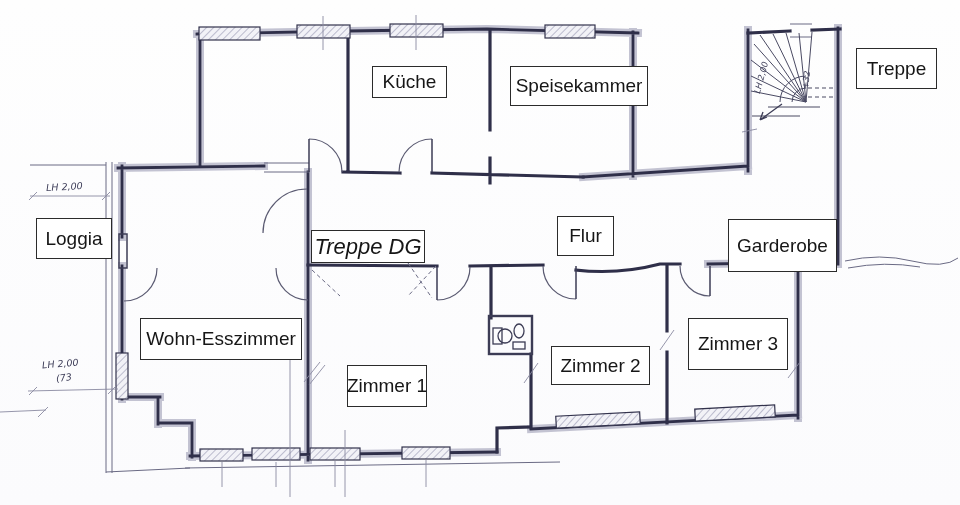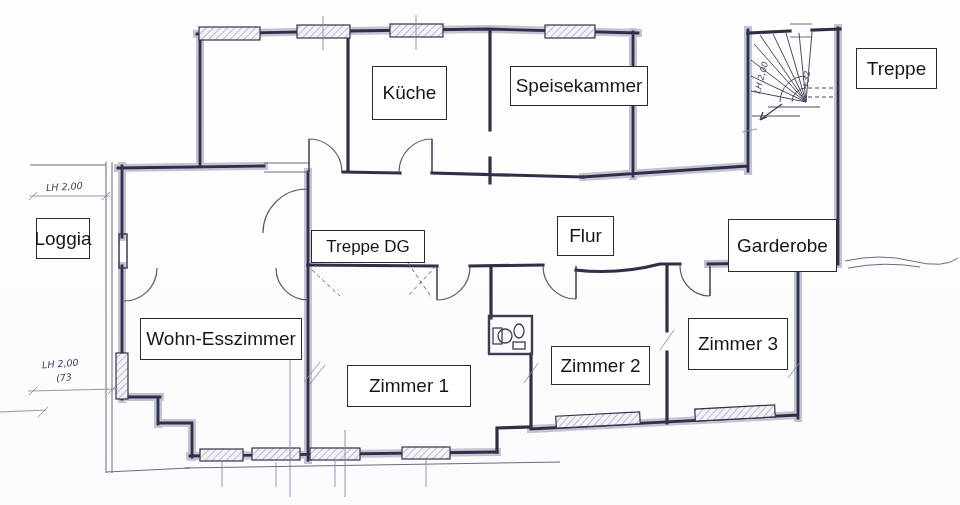--- a/index.html
+++ b/index.html
@@ -2,21 +2,21 @@
 <html><head>
 <meta charset="utf-8">
 <style>
   html,body{margin:0;padding:0;background:#ffffff;}
   #stage{position:relative;width:960px;height:505px;background:linear-gradient(#fefefe,#fbfbfd);overflow:hidden;
          font-family:"Liberation Sans","DejaVu Sans",sans-serif;}
   #plan-svg{position:absolute;left:0;top:0;}
   .lbl{position:absolute;display:flex;align-items:center;justify-content:center;
        background:#ffffff;border:1.6px solid #2b2b2b;color:#161616;font-size:19px;
        white-space:nowrap;box-sizing:border-box;z-index:5;}
-  .lbl.small{font-size:17px;}
+  .lbl.small{font-size:22px;font-style:italic;}
   .annot{position:absolute;color:#3d3d58;font-size:9.5px;font-style:italic;
          font-family:"DejaVu Sans",sans-serif;z-index:4;white-space:nowrap;}
 </style>
 </head>
 <body>
 
 <div id="stage">
 
   <svg id="plan-svg" width="960" height="505" viewBox="0 0 960 505">
     <defs>
@@ -155,29 +155,29 @@
 
     <g fill="none" stroke="#3c3c55">
       <rect x="489" y="316" width="43" height="38" stroke-width="2.4"></rect>
       <rect x="493" y="328" width="9" height="16" stroke-width="1.3"></rect>
       <circle cx="505" cy="336" r="7" stroke-width="1.3"></circle>
       <ellipse cx="519" cy="331" rx="5" ry="7" stroke-width="1.3"></ellipse>
       <rect x="513" y="342" width="12" height="7" stroke-width="1.3"></rect>
     </g>
   </svg>
 
-  <div class="lbl" style="left:372px;top:66px;width:75px;height:54px">Küche</div>
+  <div class="lbl" style="left:372px;top:66px;width:75px;height:32px">Küche</div>
   <div class="lbl" style="left:856px;top:48px;width:81px;height:41px">Treppe</div>
   <div class="lbl" style="left:510px;top:66px;width:138px;height:40px">Speisekammer</div>
-  <div class="lbl" style="left:36px;top:218px;width:54px;height:41px">Loggia</div>
+  <div class="lbl" style="left:36px;top:218px;width:76px;height:41px">Loggia</div>
   <div class="lbl small" style="left:311px;top:230px;width:114px;height:33px">Treppe DG</div>
   <div class="lbl" style="left:557px;top:216px;width:57px;height:40px">Flur</div>
   <div class="lbl" style="left:728px;top:219px;width:109px;height:53px">Garderobe</div>
   <div class="lbl" style="left:140px;top:318px;width:162px;height:42px">Wohn-Esszimmer</div>
-  <div class="lbl" style="left:347px;top:365px;width:124px;height:42px">Zimmer 1</div>
+  <div class="lbl" style="left:347px;top:365px;width:80px;height:42px">Zimmer 1</div>
   <div class="lbl" style="left:551px;top:346px;width:99px;height:39px">Zimmer 2</div>
   <div class="lbl" style="left:688px;top:318px;width:100px;height:52px">Zimmer 3</div>
 
   <div class="annot" style="left:46px;top:181px;transform:rotate(-3deg)">LH 2,00</div>
   <div class="annot" style="left:42px;top:358px;transform:rotate(-5deg)">LH 2,00</div>
   <div class="annot" style="left:56px;top:372px;transform:rotate(-8deg)">(73</div>
   <div class="annot" style="left:752px;top:92px;transform:rotate(-75deg);transform-origin:left top;font-size:8.5px">LH 2,00</div>
   <div class="annot" style="left:800px;top:88px;transform:rotate(-83deg);transform-origin:left top;font-size:8.5px">+32</div>
 
 </div>

